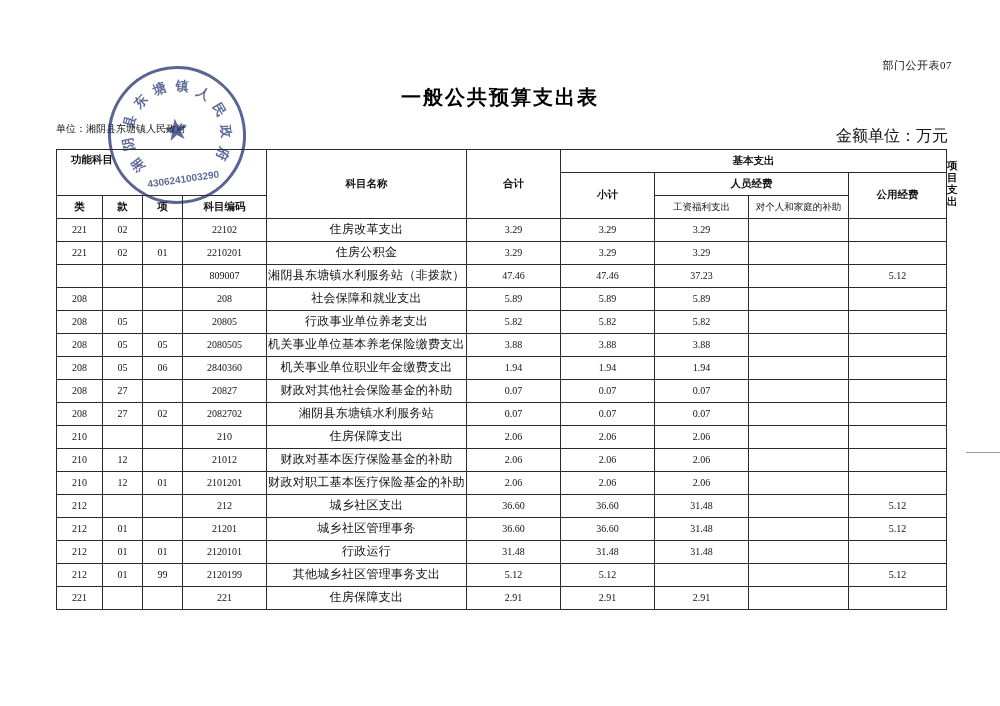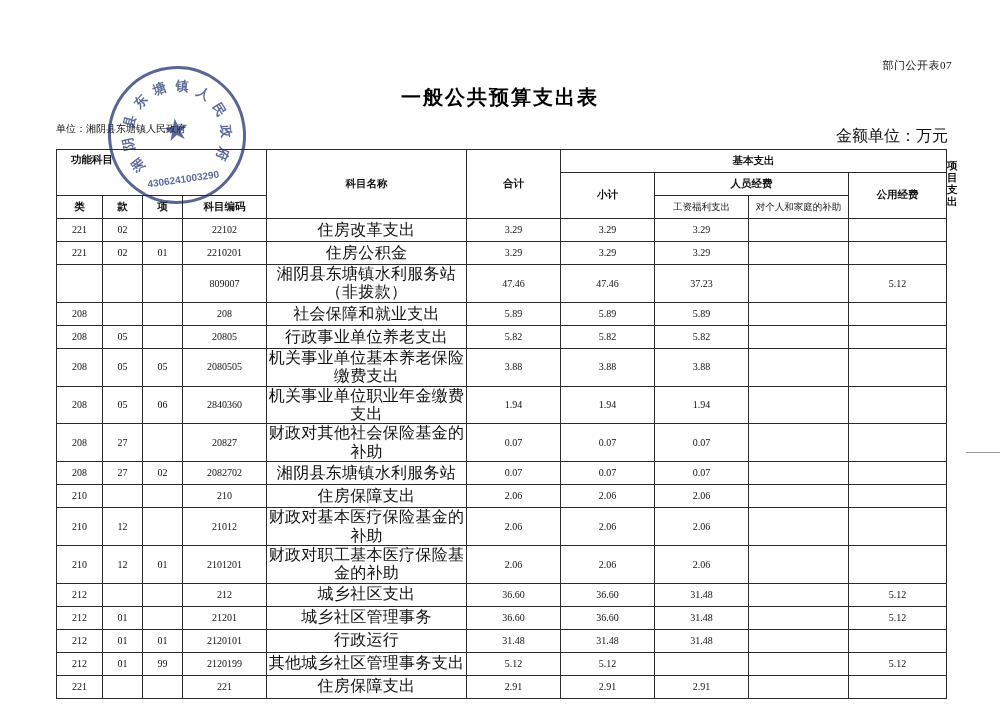--- a/index.html
+++ b/index.html
@@ -86,21 +86,21 @@
   .hdr-func .lbl {
     position: absolute;
     top: 4px;
     left: 14px;
     font-weight: bold;
     font-size: 10.5px;
   }
   td.name {
     text-align: left;
     padding-left: 22px;
-    font-size: 16px;
+    font-size: 12px;
     letter-spacing: 0.3px;
   }
   td.num {
     text-align: right;
     padding-right: 26px;
     font-size: 10px;
   }
   td.code {
     font-size: 10px;
   }

